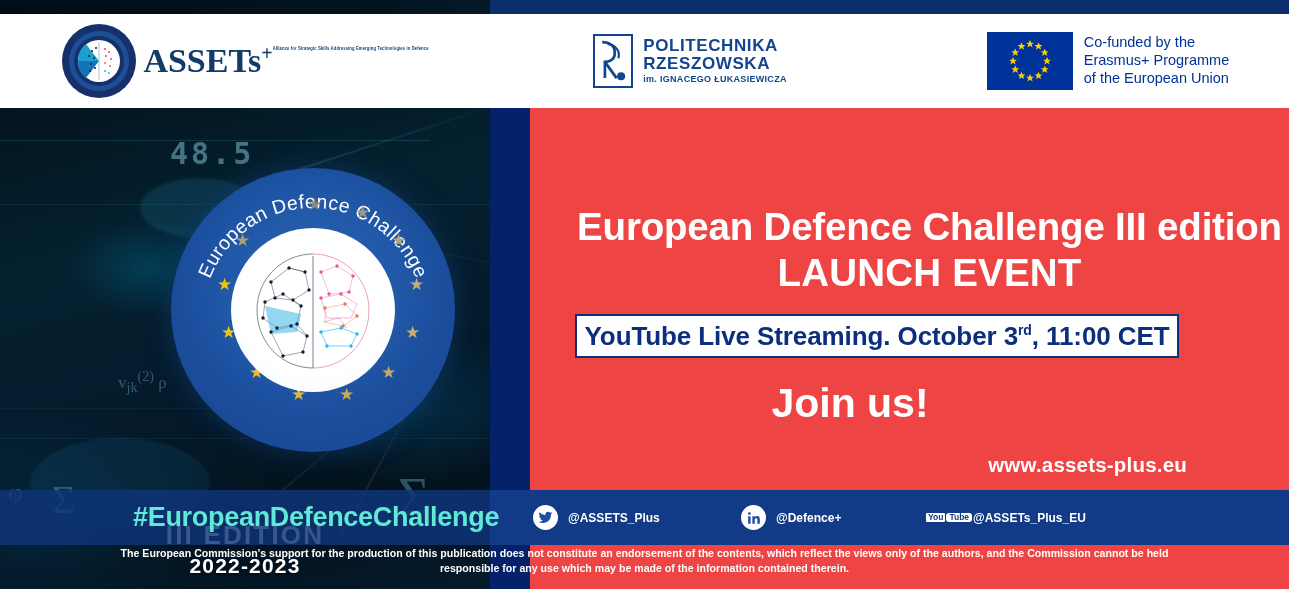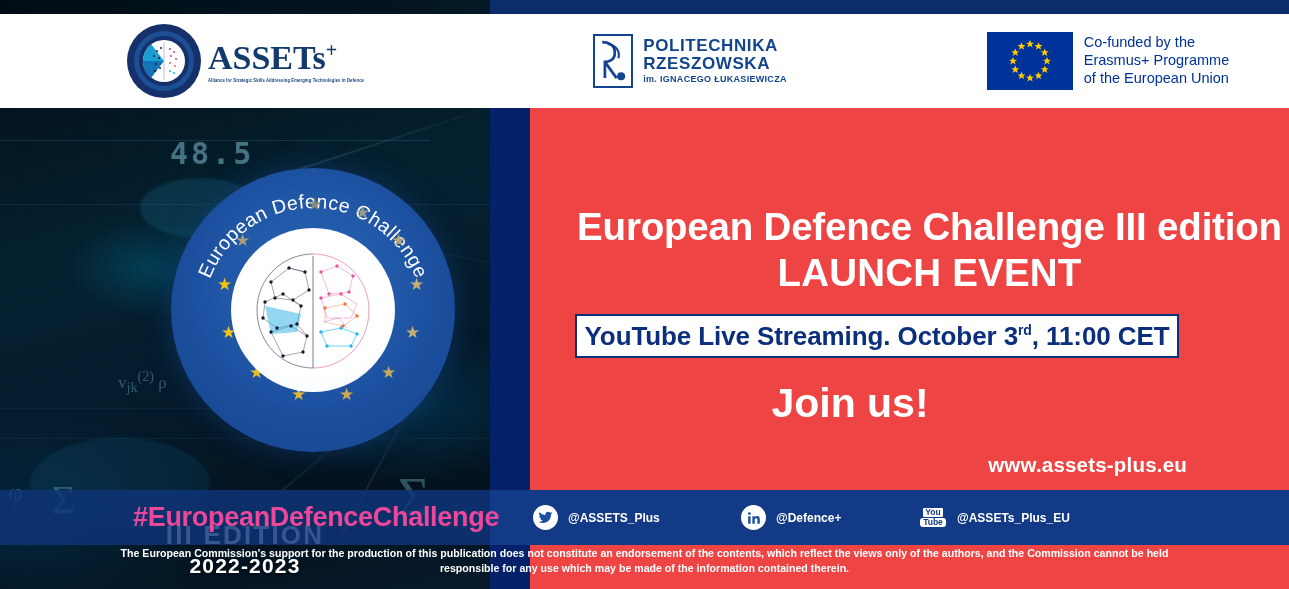--- a/index.html
+++ b/index.html
@@ -27,21 +27,21 @@
     background:#ffffff; display:flex; align-items:center;
   }
   .logo-slot { position:relative; height:94px; display:flex; align-items:center; }
   .slot-assets { width:490px; justify-content:center; }
   .slot-prz    { width:400px; justify-content:center; }
   .slot-eu     { width:399px; justify-content:center; }
 
   
   .assets-logo { display:flex; align-items:center; gap:6px; }
   .assets-mark { width:76px; height:76px; position:relative; }
-  .assets-word { display:flex; flex-direction:column; align-items:flex-start; line-height:1; }
+  .assets-word { display:flex; flex-direction:row; align-items:flex-start; line-height:1; }
   .assets-word .main {
     font-family:"Liberation Serif", serif;
     font-size:34px; font-weight:700; color:#123a6b; letter-spacing:0px;
   }
   .assets-word .main .plus { font-size:20px; vertical-align:super; }
   .assets-tagline {
     font-size:4.2px; color:#16437a; font-weight:700;
     letter-spacing:.1px; white-space:nowrap; margin-top:3px;
     transform:scaleY(1.25); transform-origin:left top;
   }
@@ -151,33 +151,33 @@
     position:absolute; left:0; top:490px; width:1289px; height:55px;
     display:flex; align-items:center;
   }
   .social-bar-bg {
     position:absolute; inset:0;
     background:linear-gradient(90deg, rgba(14,52,120,.80) 0%, rgba(14,52,120,.86) 38%, #123a86 38%, #123a86 100%);
   }
   .hashtag {
     position:absolute; left:133px; top:0; height:55px;
     display:flex; align-items:center;
-    color:#ec4899; font-size:27px; font-weight:700; letter-spacing:-.3px;
+    color:#5eead4; font-size:27px; font-weight:700; letter-spacing:-.3px;
   }
   .social-item {
     position:absolute; top:0; height:55px; display:flex; align-items:center; gap:10px;
   }
   .social-item .handle { color:#ffffff; font-size:12px; font-weight:700; }
   .si-tw { left:533px; } .si-li { left:741px; } .si-yt { left:919px; }
   .ic-round {
     width:25px; height:25px; border-radius:50%; background:#ffffff;
     display:flex; align-items:center; justify-content:center;
   }
-  .ic-yt { width:28px; height:25px; display:flex; flex-direction:column;
-           align-items:center; justify-content:center; gap:1px; }
+  .ic-yt { width:28px; height:25px; display:flex; 
+           align-items:center; justify-content:center; gap:1px;margin-left:16px; }
   .yt-you {
     background:#ffffff; color:#123a86; font-size:8.5px; font-weight:700;
     line-height:9px; padding:0 2px; border-radius:1px;
   }
   .yt-tube {
     background:#ffffff; color:#123a86; font-size:8.5px; font-weight:700;
     line-height:9px; padding:0 3px; border-radius:3px;
   }
 
   

